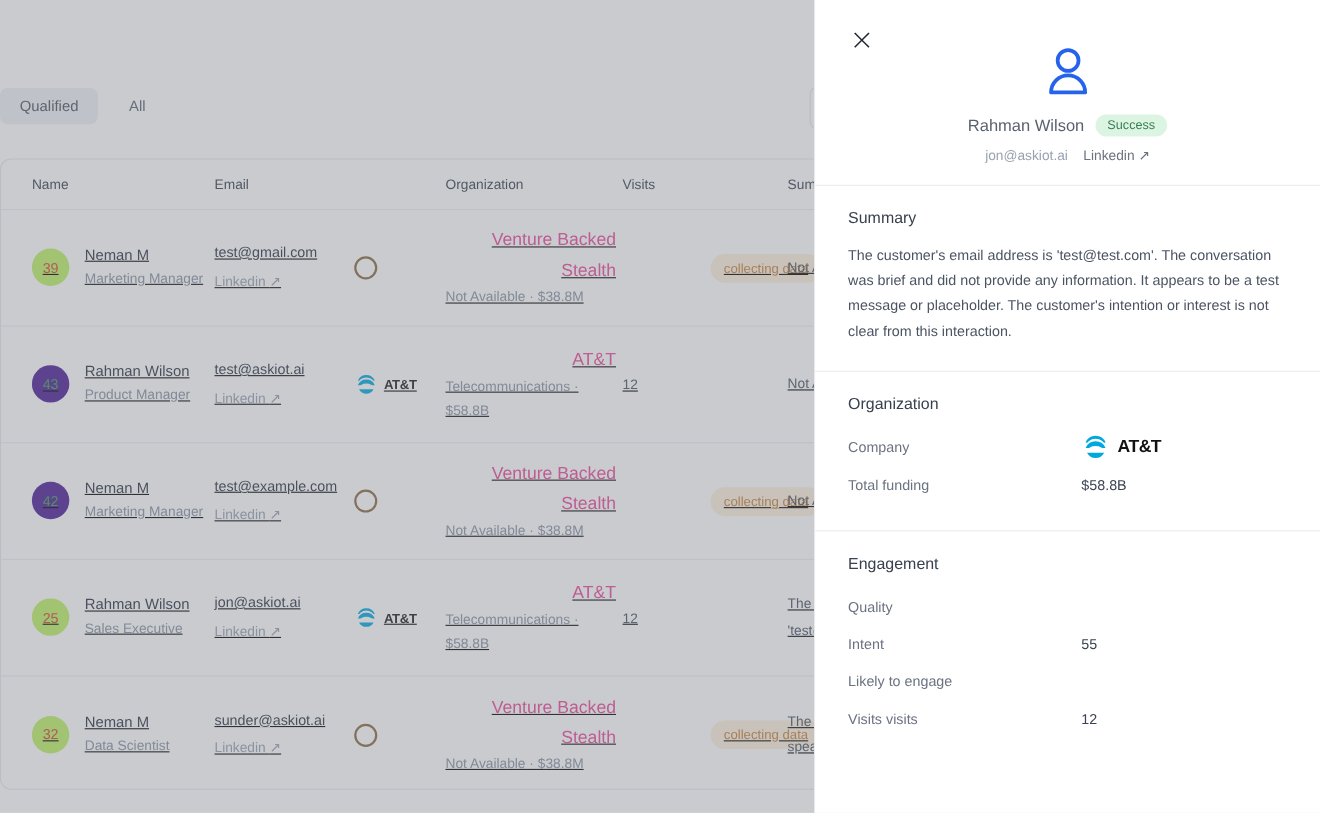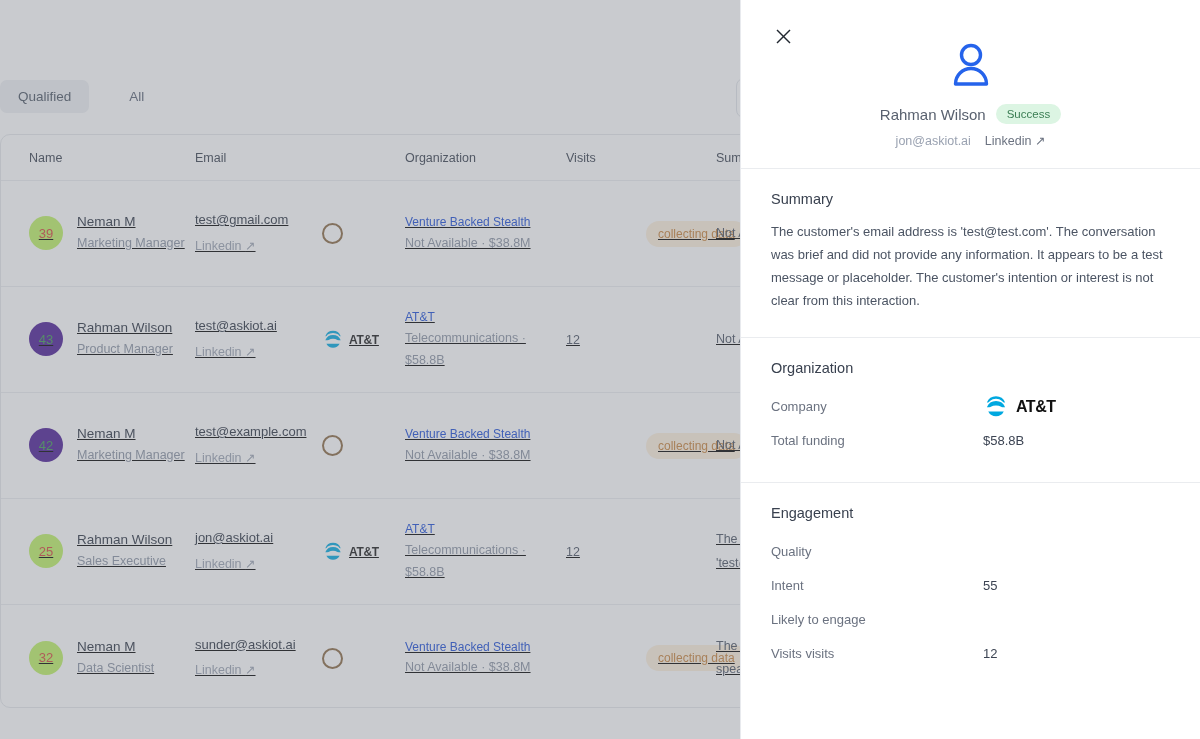--- a/index.html
+++ b/index.html
@@ -14,38 +14,38 @@
 
   
   .app-bg {
     position: absolute; inset: 0;
     background: #ffffff;
     padding: 0;
   }
 
   .tabs-row {
     position: absolute; left: 0; top: 80px;
-    display: flex; align-items: center; gap: 22px;
+    display: flex; align-items: center; gap: 10px;
   }
   .tab {
     font-size: 13.5px; color: #5b6475;
     padding: 9px 18px; border-radius: 7px;
     white-space: nowrap;
   }
   .tab.active { background: #eef0f3; color: #4b5563; }
 
   .search-box {
     position: absolute; left: 736px; top: 78px;
     width: 150px; height: 40px;
     border: 1px solid #e2e5ea; border-radius: 8px;
     background: #ffffff;
   }
 
   .table-card {
-    position: absolute; left: 0; top: 134px;
+    position: absolute; left: 0; top: 144px;
     width: 1160px; height: 574px;
     border: 1px solid #e6e8ec;
     border-radius: 10px;
     background: #ffffff;
     overflow: hidden;
   }
   .thead {
     display: flex; align-items: center;
     height: 46px;
     border-bottom: 1px solid #ebedf0;
@@ -78,21 +78,21 @@
   .score.red   { background: #bef264; color: #d6453b; }
   .score.green { background: #4c1d95; color: #3f9953; }
 
   .name-block { margin-left: 14px; }
   .name-main { font-size: 13.5px; color: #2c3442; line-height: 1.55; }
   .name-sub  { font-size: 12.5px; color: #8a93a3; line-height: 1.75; }
 
   .email-main { font-size: 13px; color: #2c3442; line-height: 1.9; }
   .link-small { font-size: 12.5px; color: #9aa2b1; line-height: 2.1; }
 
-  .org-main { font-size: 12px; color: #1d4ed8; line-height: 1.7; }
+  .org-main { font-size: 16px; color: #ec4899; line-height: 1.7; text-align: right; }
   .org-sub  { font-size: 12.5px; color: #8a93a3; line-height: 1.75; }
 
   .visits-val { font-size: 12.5px; color: #4b5463; }
 
   .pill-collecting {
     display: inline-block;
     background: #fdf0dd; color: #c8833b;
     font-size: 12px; border-radius: 13px;
     padding: 6px 12px; white-space: nowrap;
   }

